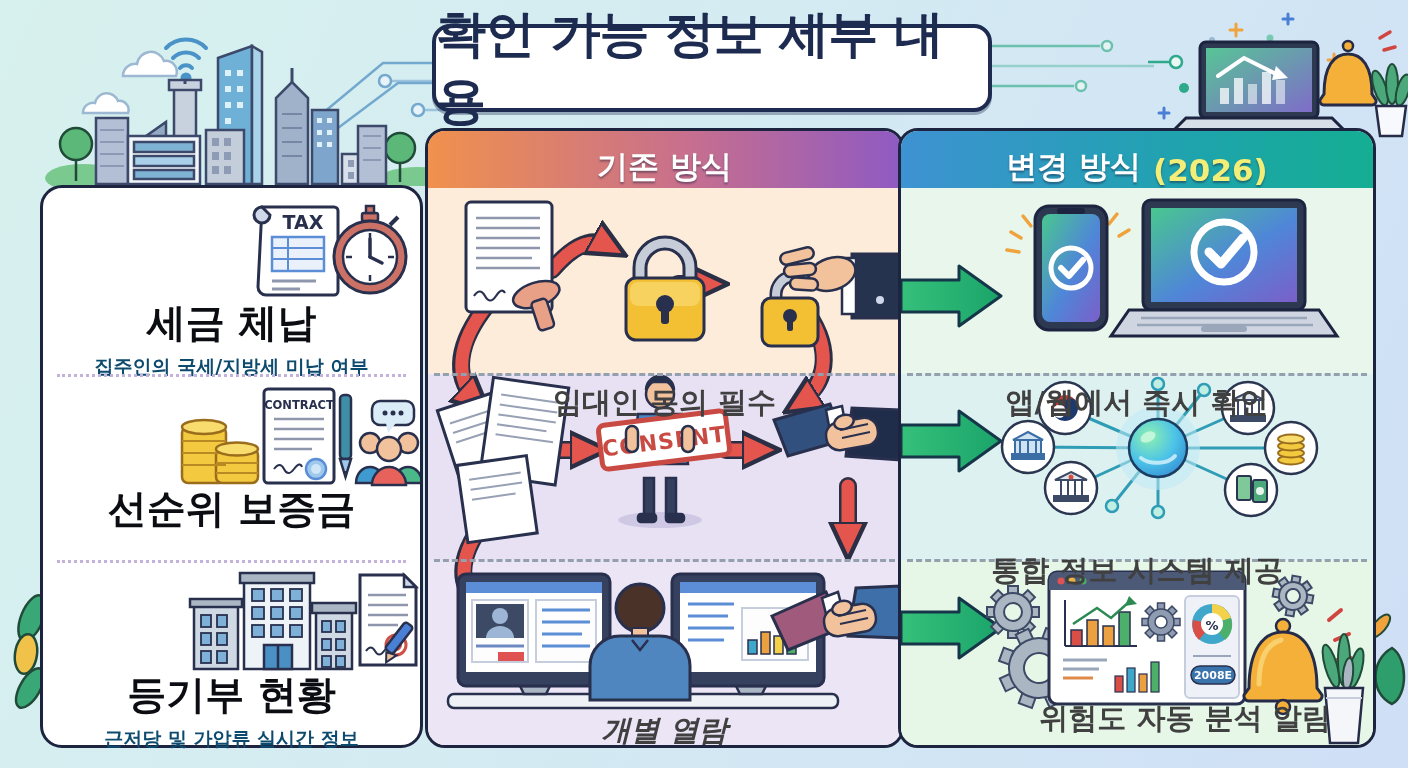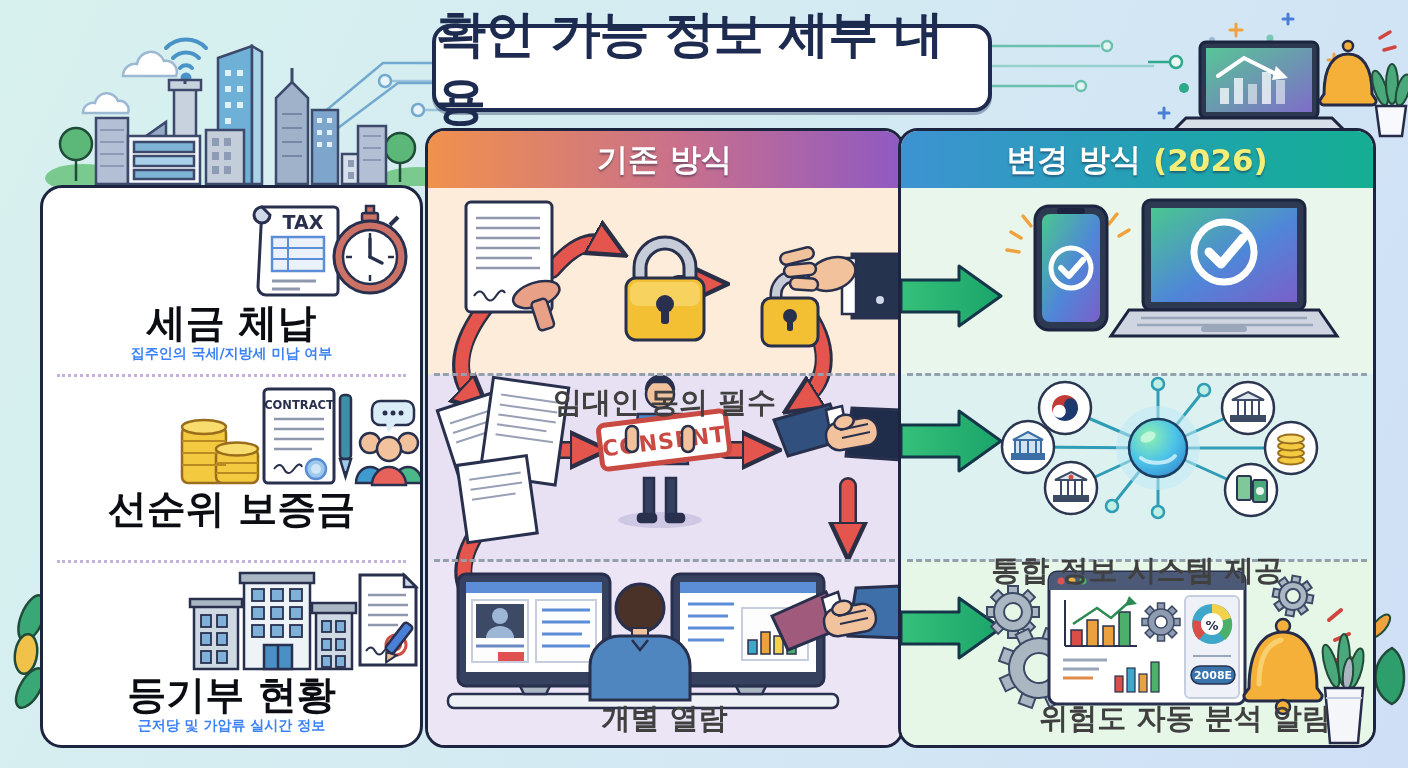--- a/index.html
+++ b/index.html
@@ -10,35 +10,35 @@
   
   .title-pill{left:432px;top:24px;width:552px;height:80px;background:#ffffff;
     border:4px solid #1d2b50;border-radius:18px;display:flex;align-items:center;justify-content:center;
     font-size:50px;font-weight:800;color:#1d2b50;letter-spacing:-1px;z-index:6;
     box-shadow:0 3px 0 rgba(29,43,80,.35);}
   
   .panel{border:3.5px solid #1c2440;z-index:5;}
   .panel-left{left:40px;top:185px;width:377px;height:557px;background:#ffffff;border-radius:22px;}
   .panel-mid{left:425px;top:128px;width:473px;height:614px;border-radius:20px;overflow:hidden;background:#fcecd9;}
   .panel-right{left:898px;top:128px;width:472px;height:614px;border-radius:20px;overflow:hidden;background:#e8f6ec;}
-  .hdr{height:57px;display:flex;align-items:center;justify-content:center;gap:12px;
+  .hdr{height:57px;display:flex;align-items:flex-end;justify-content:center;gap:12px;
        font-size:31px;font-weight:800;color:#ffffff;text-shadow:0 2px 2px rgba(25,30,60,.45);}
   .hdr-old{background:linear-gradient(90deg,#f0914d 0%,#c76f8e 55%,#8f5ac2 100%);}
   .hdr-new{background:linear-gradient(90deg,#3e92d2 0%,#1fa3ae 60%,#14ae92 100%);}
   .hdr-year{color:#f2ee77;}
   .rows{position:absolute;left:0;top:57px;width:100%;height:557px;}
   .mrow{position:absolute;left:0;width:100%;height:186px;}
   .sep-dash{position:absolute;left:6px;right:6px;height:0;border-top:3px dashed #94a0ae;z-index:3;}
   .sep-dot{position:absolute;left:14px;right:14px;height:0;border-top:3px dotted #c2b2dc;z-index:3;}
   .cap{position:absolute;left:0;width:100%;text-align:center;font-size:29px;font-weight:800;color:#404040;z-index:4;}
   
   .lrow{position:absolute;left:0;width:100%;height:186px;text-align:center;}
   .lrow .ic{margin-top:10px;height:104px;display:flex;align-items:center;justify-content:flex-end;}
   .ltitle{font-size:39px;font-weight:800;color:#0c0d12;line-height:1.05;margin-top:1px;}
-  .ldesc{font-size:14px;font-weight:600;color:#3b82f6;margin-top:1px;}
+  .ldesc{font-size:19px;font-weight:600;color:#0c4a6e;margin-top:10px;}
   svg{display:block;}
   .artsvg{position:absolute;left:0;top:57px;z-index:2;}
 </style>
 </head>
 <body>
 
 <div class="stage">
 
   <svg class="abs" style="left:28px;top:18px;" width="430" height="168" viewBox="0 0 430 168">
 
@@ -604,21 +604,21 @@
           <ellipse cx="414" cy="420" rx="10" ry="7" transform="rotate(-18 414 420)"></ellipse>
         </g>
         <g stroke="#28304e" stroke-width="2" fill="none">
           <line x1="410" y1="428" x2="438" y2="422"></line>
             <line x1="412" y1="436" x2="440" y2="430"></line>
         </g>
       </g>
     </svg>
 
     <div class="cap" style="top:252px;">임대인 동의 필수</div>
-    <div class="cap" style="top:568px;">개별 열람</div>
+    <div class="cap" style="top:580px;font-style:italic;">개별 열람</div>
   </div>
 
   <div class="abs panel panel-right">
     <div class="hdr hdr-new">
       <span>변경 방식</span>
       <span class="hdr-year">(2026)</span>
     </div>
     <div class="rows">
       <div class="mrow" style="top:0;background:#e8f6ec;"></div>
       <div class="mrow" style="top:186px;background:#def1f1;"></div>
@@ -859,17 +859,18 @@
           <ellipse cx="430" cy="478" rx="6" ry="22" transform="rotate(-16 430 478)"></ellipse>
           <ellipse cx="443" cy="472" rx="6" ry="26"></ellipse>
           <ellipse cx="455" cy="480" rx="6" ry="20" transform="rotate(14 455 480)"></ellipse>
           <ellipse cx="447" cy="486" rx="5" ry="16" transform="rotate(6 447 486)" fill="#aab6c2"></ellipse>
         </g>
         <polygon points="424,500 462,500 457,555 429,555" fill="#f4f6fa" stroke="#262c48" stroke-width="2.5"></polygon>
         <line x1="425" y1="510" x2="461" y2="510" stroke="#c6cede" stroke-width="2"></line>
       </g>
     </svg>
 
+    <div class="cap" style="top:252px;">앱/웹에서 즉시 확인</div>
     <div class="cap" style="top:420px;">통합 정보 시스템 제공</div>
     <div class="cap" style="top:568px;padding-left:48px;">위험도 자동 분석 알림</div>
   </div>
 
 </div>
 
 </body></html>

